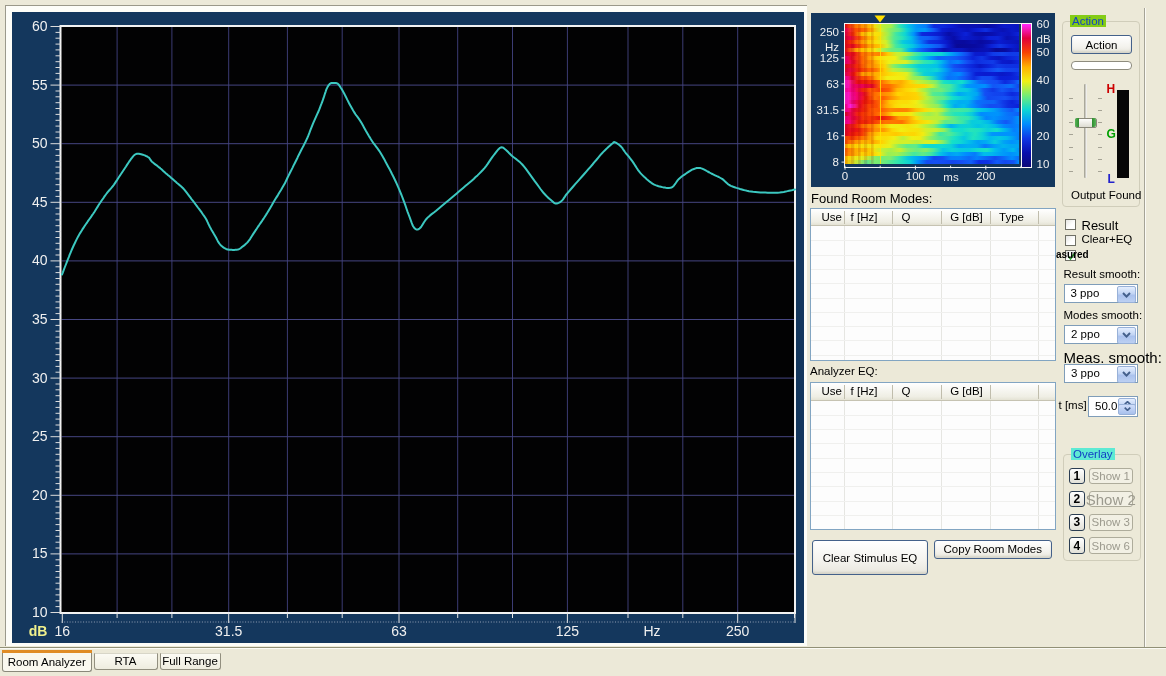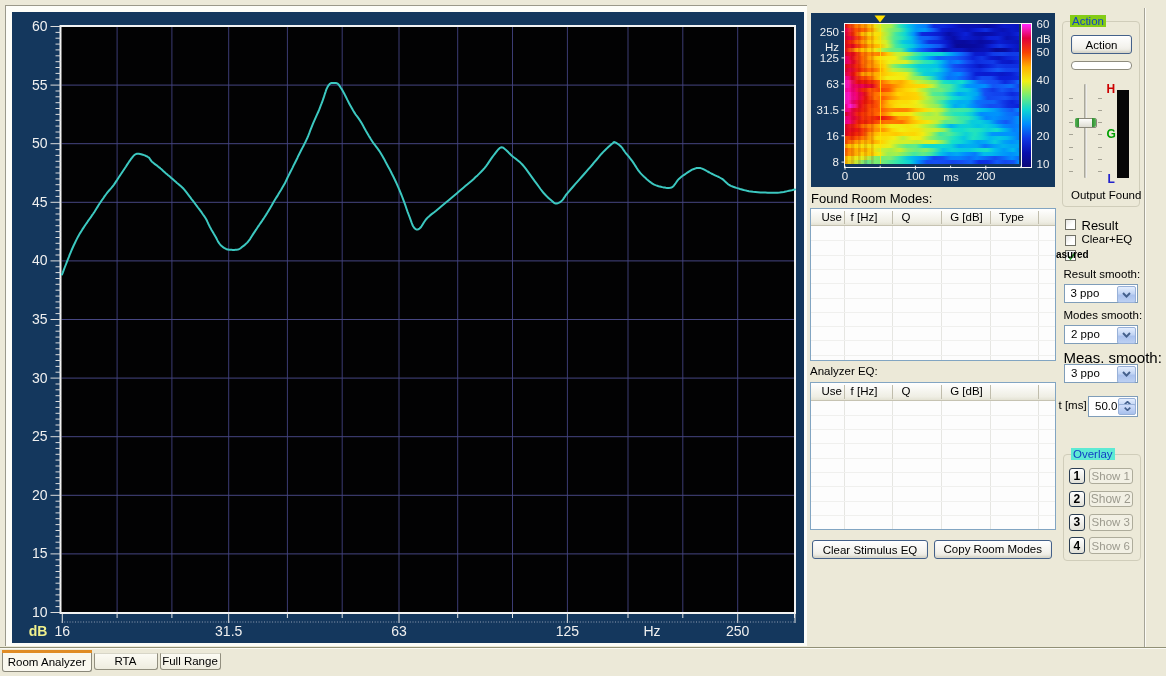--- a/index.html
+++ b/index.html
@@ -328,21 +328,21 @@
       <svg width="7" height="4" viewBox="0 0 7 4">
         <path d="M0.7 0.7 L3.5 3.3 L6.3 0.7" fill="none" stroke="#44608c" stroke-width="1.7"></path>
       </svg>
     </div>
 </div>
 <div style="position:absolute;left:1063px;top:453.5px;width:78px;height:107.5px;border:1px solid #d0cdba;border-radius:4px;box-sizing:border-box"></div>
 <div style="position:absolute;left:1071px;top:447.5px;background:#5eead4;padding:0 2px;font-size:11.5px;color:#1341c4">Overlay</div>
 <div style="position:absolute;left:1068.5px;top:467.5px;width:16.5px;height:16.5px;border:1.5px solid #2b3d52;border-radius:3px;background:linear-gradient(180deg,#ffffff,#e2e1d8);box-sizing:border-box;display:flex;align-items:center;justify-content:center;font-size:12px;font-weight:bold">1</div>
 <div style="position:absolute;left:1089px;top:467.5px;width:43.5px;height:16.5px;border:1px solid #aeac9b;border-radius:3px;background:#f2f0e4;box-sizing:border-box;display:flex;align-items:center;justify-content:center;font-size:11.5px;color:#9c9a8e;white-space:nowrap">Show 1</div>
 <div style="position:absolute;left:1068.5px;top:490.8px;width:16.5px;height:16.5px;border:1.5px solid #2b3d52;border-radius:3px;background:linear-gradient(180deg,#ffffff,#e2e1d8);box-sizing:border-box;display:flex;align-items:center;justify-content:center;font-size:12px;font-weight:bold">2</div>
-<div style="position:absolute;left:1089px;top:490.8px;width:43.5px;height:16.5px;border:1px solid #aeac9b;border-radius:3px;background:#f2f0e4;box-sizing:border-box;display:flex;align-items:center;justify-content:center;font-size:12px;color:#9c9a8e;white-space:nowrap">Show 2</div>
+<div style="position:absolute;left:1089px;top:490.8px;width:43.5px;height:16.5px;border:1px solid #aeac9b;border-radius:3px;background:#f2f0e4;box-sizing:border-box;display:flex;align-items:center;justify-content:center;font-size:15px;color:#9c9a8e;white-space:nowrap">Show 2</div>
 <div style="position:absolute;left:1068.5px;top:514.1px;width:16.5px;height:16.5px;border:1.5px solid #2b3d52;border-radius:3px;background:linear-gradient(180deg,#ffffff,#e2e1d8);box-sizing:border-box;display:flex;align-items:center;justify-content:center;font-size:12px;font-weight:bold">3</div>
 <div style="position:absolute;left:1089px;top:514.1px;width:43.5px;height:16.5px;border:1px solid #aeac9b;border-radius:3px;background:#f2f0e4;box-sizing:border-box;display:flex;align-items:center;justify-content:center;font-size:11.5px;color:#9c9a8e;white-space:nowrap">Show 3</div>
 <div style="position:absolute;left:1068.5px;top:537.4px;width:16.5px;height:16.5px;border:1.5px solid #2b3d52;border-radius:3px;background:linear-gradient(180deg,#ffffff,#e2e1d8);box-sizing:border-box;display:flex;align-items:center;justify-content:center;font-size:12px;font-weight:bold">4</div>
 <div style="position:absolute;left:1089px;top:537.4px;width:43.5px;height:16.5px;border:1px solid #aeac9b;border-radius:3px;background:#f2f0e4;box-sizing:border-box;display:flex;align-items:center;justify-content:center;font-size:11.5px;color:#9c9a8e;white-space:nowrap">Show 6</div>
 
 <div style="position:absolute;left:811px;top:190.5px;font-size:13px;color:#000;font-weight:normal;white-space:nowrap">Found Room Modes:</div>
 <div style="position:absolute;left:810px;top:207.5px;width:246px;height:153.5px;border:1px solid #82a5c2;background:#fdfdfd;box-sizing:border-box;overflow:hidden">
 <div style="position:absolute;left:0;top:0;width:100%;height:17.5px;background:linear-gradient(180deg,#ffffff,#efeee4 80%,#e4e2d4);border-bottom:1px solid #c6c3b2;box-sizing:border-box"></div>
 <div style="position:absolute;left:32.7px;top:2px;width:1px;height:13.5px;background:#c0bdac"></div>
 <div style="position:absolute;left:32.7px;top:17.5px;width:1px;height:134.0px;background:#e6e6e2"></div>
@@ -388,21 +388,21 @@
 <div style="position:absolute;left:115.5px;top:2px;width:80px;text-align:center;font-size:11.5px">G [dB]</div>
 <div style="position:absolute;left:0;top:31.8px;width:100%;height:1px;background:#f0f0ee"></div>
 <div style="position:absolute;left:0;top:46.1px;width:100%;height:1px;background:#f0f0ee"></div>
 <div style="position:absolute;left:0;top:60.4px;width:100%;height:1px;background:#f0f0ee"></div>
 <div style="position:absolute;left:0;top:74.7px;width:100%;height:1px;background:#f0f0ee"></div>
 <div style="position:absolute;left:0;top:89.0px;width:100%;height:1px;background:#f0f0ee"></div>
 <div style="position:absolute;left:0;top:103.3px;width:100%;height:1px;background:#f0f0ee"></div>
 <div style="position:absolute;left:0;top:117.6px;width:100%;height:1px;background:#f0f0ee"></div>
 <div style="position:absolute;left:0;top:131.9px;width:100%;height:1px;background:#f0f0ee"></div>
 </div>
-<div style="position:absolute;left:812px;top:540px;width:116px;height:19px;border:1px solid #44618a;border-radius:3px;background:linear-gradient(180deg,#ffffff 0%,#f4f3ee 60%,#e8e6dd 100%);box-sizing:border-box;box-shadow:inset 0 -2px 2px rgba(160,160,140,0.25),inset 0 1px 0 #fff;display:flex;align-items:center;justify-content:center;font-size:11.5px">Clear Stimulus EQ</div>
+<div style="position:absolute;left:812px;top:540px;width:116px;height:35px;border:1px solid #44618a;border-radius:3px;background:linear-gradient(180deg,#ffffff 0%,#f4f3ee 60%,#e8e6dd 100%);box-sizing:border-box;box-shadow:inset 0 -2px 2px rgba(160,160,140,0.25),inset 0 1px 0 #fff;display:flex;align-items:center;justify-content:center;font-size:11.5px">Clear Stimulus EQ</div>
 <div style="position:absolute;left:934px;top:540px;width:117.5px;height:18.5px;border:1px solid #44618a;border-radius:3px;background:linear-gradient(180deg,#ffffff 0%,#f4f3ee 60%,#e8e6dd 100%);box-sizing:border-box;box-shadow:inset 0 -2px 2px rgba(160,160,140,0.25),inset 0 1px 0 #fff;display:flex;align-items:center;justify-content:center;font-size:11.5px">Copy Room Modes</div>
 
 <div style="position:absolute;left:0;top:646.5px;width:1166px;height:1px;background:#919076"></div>
 <div style="position:absolute;left:0;top:647.5px;width:1166px;height:1px;background:#fbfaf4"></div>
 <div style="position:absolute;left:2px;top:649.5px;width:89.5px;height:22.5px;background:#faf8ef;border:1px solid #8a887a;border-top:none;border-radius:0 0 3px 3px;box-sizing:border-box"></div>
 <div style="position:absolute;left:2px;top:649.5px;width:89.5px;height:3px;background:#e08c26"></div>
 <div style="position:absolute;left:2px;top:656px;width:89.5px;text-align:center;font-size:11.5px">Room Analyzer</div>
 <div style="position:absolute;left:93.5px;top:652.5px;width:64px;height:17.5px;background:linear-gradient(180deg,#fcfbf4,#eeecdf);border:1px solid #928f7f;border-top:1px solid #d8d6c8;border-radius:0 0 3px 3px;box-sizing:border-box"></div>
 <div style="position:absolute;left:93.5px;top:655px;width:64px;text-align:center;font-size:11.5px">RTA</div>
 <div style="position:absolute;left:159.5px;top:652.5px;width:61px;height:17.5px;background:linear-gradient(180deg,#fcfbf4,#eeecdf);border:1px solid #928f7f;border-top:1px solid #d8d6c8;border-radius:0 0 3px 3px;box-sizing:border-box"></div>

